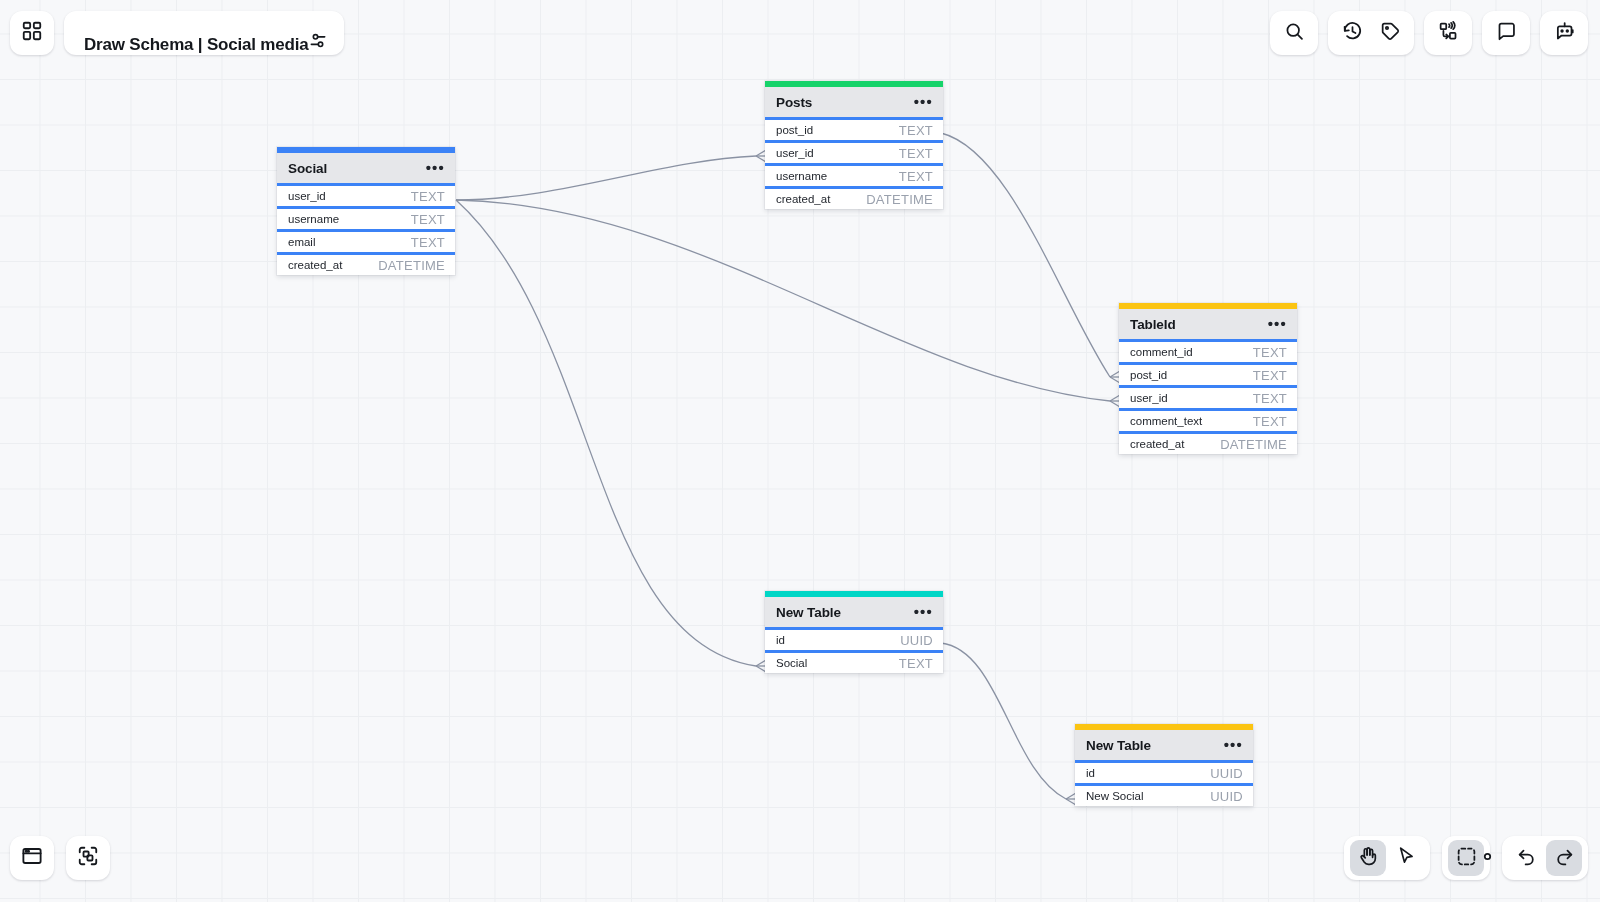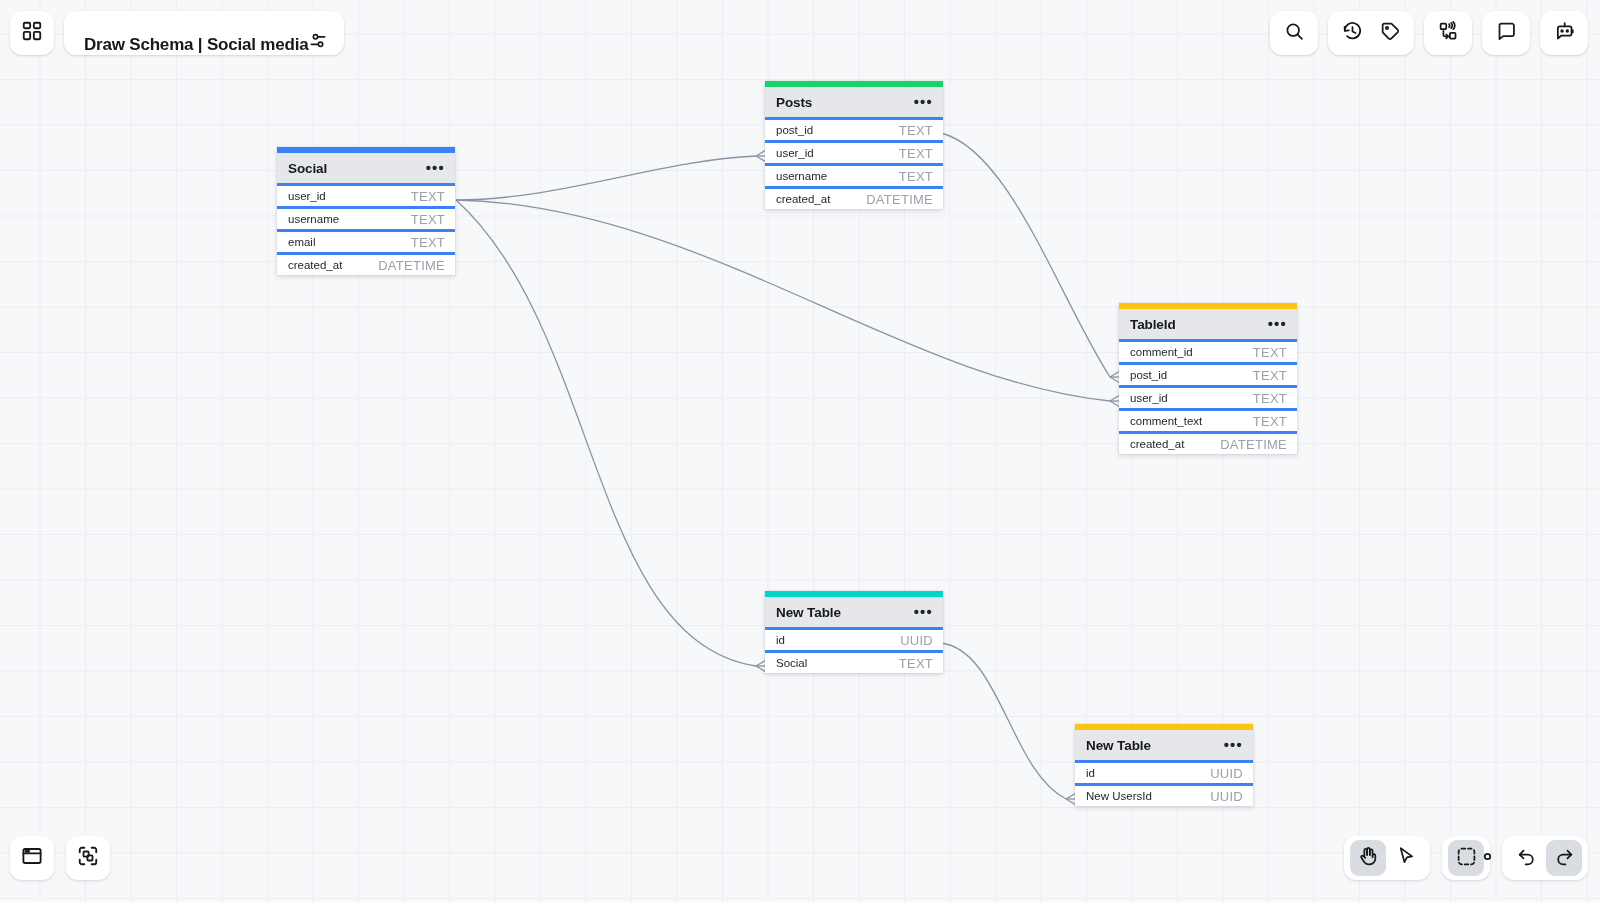--- a/index.html
+++ b/index.html
@@ -210,21 +210,21 @@
         <div class="accent" style="background: rgb(251, 196, 18);"></div>
         <div class="thead">
           <span class="tname">New Table</span>
           <span class="dots">•••</span>
         </div>
         <div class="trow">
           <span class="fname">id</span>
           <span class="ftype">UUID</span>
         </div>
         <div class="trow">
-          <span class="fname">New UsersId</span>
+          <span class="fname">New Social</span>
           <span class="ftype">UUID</span>
         </div>
       </div>
     </div>
 
   <div class="tl-bar">
     <div class="btn-sq">
       <span>
         <svg width="22" height="22" viewBox="0 0 24 24" fill="none" stroke="#15181d" stroke-width="2" stroke-linecap="round" stroke-linejoin="round">
           <rect x="3" y="3" width="7" height="6" rx="1.3"></rect>

